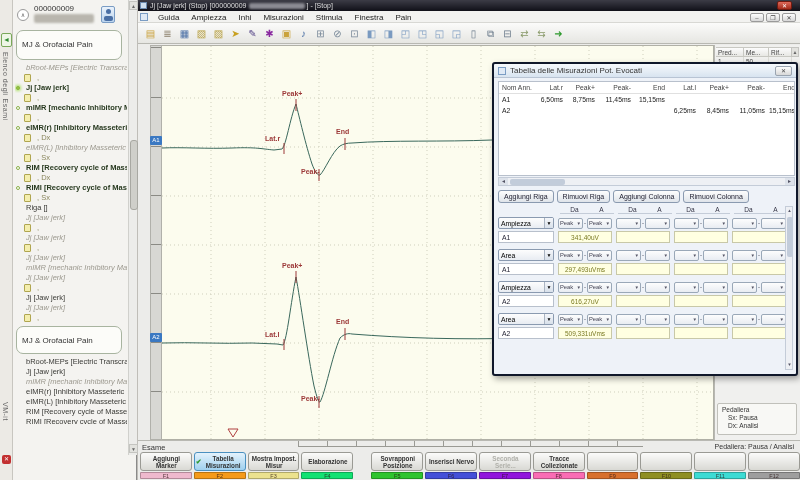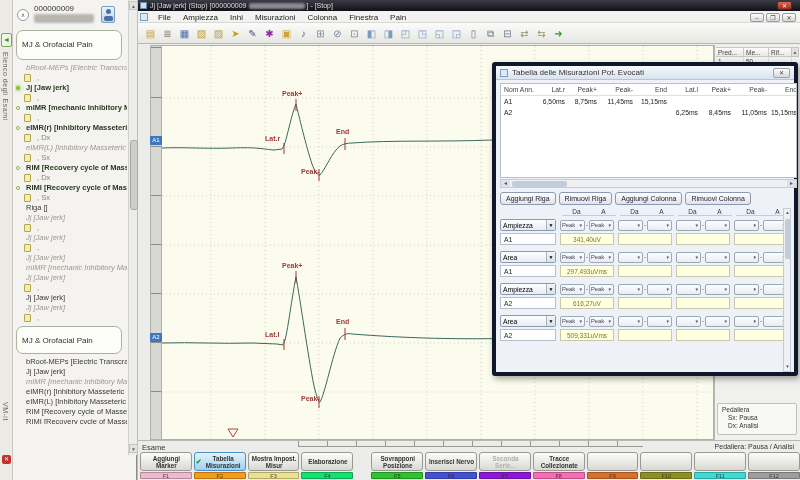--- a/index.html
+++ b/index.html
@@ -77,21 +77,21 @@
   #status-pedal{position:absolute;right:6px;top:2px;font-size:7px;color:#333;}
   #fkeys{position:absolute;left:2px;top:452px;width:660px;height:28px;display:flex;gap:2px;}
   .fk{flex:1;display:flex;flex-direction:column;min-width:0;}
   .fk.gap{flex:0 0 14px;visibility:hidden;}
   .fk-btn{height:19px;background:linear-gradient(#fbfbfa,#d9d9d4);border:1px solid #9a9a94;border-radius:3px;font-size:6.3px;font-weight:bold;color:#333;text-align:center;display:flex;align-items:center;justify-content:center;padding:0 1px;line-height:7px;cursor:pointer;}
   .fk.sel .fk-btn{background:linear-gradient(#e4f2fc,#9fd0ee);border-color:#4a90c0;}
   .fk.dis .fk-btn{color:#b0b0aa;}
   .fk-chk{color:#2e9a2e;font-size:7px;margin-right:1px;}
   .fk-strip{height:7px;margin-top:1px;border:1px solid rgba(0,0,0,.25);border-radius:1px;font-size:5.5px;line-height:6px;text-align:center;color:rgba(40,20,20,.8);}
   
-  #dialog{position:absolute;left:354px;top:62px;width:306px;height:314px;background:#eef2f8;border:4px solid #0f172a;border-radius:3px;box-shadow:2px 3px 6px rgba(0,0,0,.35);z-index:50;}
+  #dialog{position:absolute;left:354px;top:62px;width:306px;height:314px;background:#eef2f8;border:2px solid #0f172a;border-radius:3px;box-shadow:2px 3px 6px rgba(0,0,0,.35);z-index:50;}
   #dlg-titlebar{position:absolute;left:0;top:0;width:100%;height:14px;background:linear-gradient(#f6f9fc,#d8e4f0);border-bottom:1px solid #b8c4d4;border-radius:3px 3px 0 0;font-size:8px;color:#333;line-height:14px;}
   #dlg-icon{position:absolute;left:4px;top:3px;width:8px;height:8px;background:#dfe9f5;border:1px solid #7a9cc4;}
   #dlg-title{position:absolute;left:16px;top:0;white-space:nowrap;}
   #dlg-close{position:absolute;right:4px;top:2px;width:17px;height:10px;background:linear-gradient(#fdfdfd,#d8d8d8);border:1px solid #9aa4b0;border-radius:2px;font-size:6px;line-height:9px;text-align:center;color:#444;}
   #dlg-table{position:absolute;left:4px;top:17px;width:297px;height:95px;background:#fff;border:1px solid #b8c0cc;overflow:hidden;}
   .dt-row{display:flex;width:340px;}
   .dt-h{height:12px;line-height:12px;font-size:6.8px;color:#444;border-bottom:1px solid #e0e0e0;text-align:right;padding-right:3px;flex:none;white-space:nowrap;}
   .dt-c{height:11px;line-height:11px;font-size:6.8px;color:#222;text-align:right;padding-right:3px;flex:none;white-space:nowrap;}
   .cw0{width:34px;text-align:left;padding-left:3px;} .cw1{width:33px;} .cw2{width:32px;} .cw3{width:36px;}
   .cw4{width:34px;} .cw5{width:31px;} .cw6{width:33px;} .cw7{width:36px;} .cw8{width:30px;}
@@ -353,25 +353,25 @@
 <div id="main">
   <div id="titlebar">
     <div id="title-icon"></div>
     <div id="title-text"><span>Jj [Jaw jerk] (Stop) [000000009</span><span class="redact"></span><span>] - [Stop]</span></div>
     <div id="app-close">✕</div>
   </div>
   <div id="menubar">
     <div id="menu-child-icon"></div>
     <div id="menu-items">
 
-    <span class="menu-item">File</span>
+    <span class="menu-item">Guida</span>
         <span class="menu-item">Ampiezza</span>
         <span class="menu-item">Inhi</span>
         <span class="menu-item">Misurazioni</span>
-        <span class="menu-item">Colonna</span>
+        <span class="menu-item">Stimula</span>
         <span class="menu-item">Finestra</span>
         <span class="menu-item">Pain</span>
       </div>
     <div id="win-controls">
       <div class="wc">–</div>
       <div class="wc">❐</div>
       <div class="wc">✕</div>
     </div>
   </div>
   <div id="toolbar">

